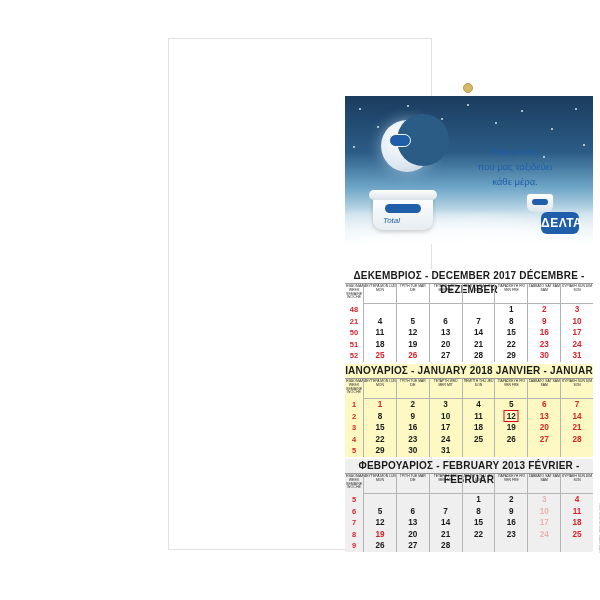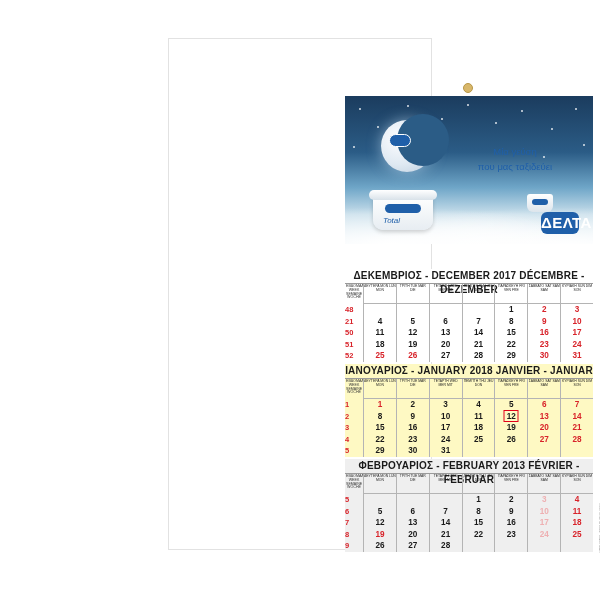--- a/index.html
+++ b/index.html
@@ -164,21 +164,21 @@
   }
   .logo-badge {
     position: absolute;
     right: 14px;
     bottom: 10px;
     width: 38px;
     height: 22px;
     background: #1f5fa9;
     border-radius: 6px;
     color: #ffffff;
-    font-size: 15px;
+    font-size: 12px;
     font-weight: bold;
     text-align: center;
     line-height: 22px;
     letter-spacing: .5px;
   }
   .slogan {
     position: absolute;
     left: 108px;
     top: 48px;
     width: 124px;
@@ -232,21 +232,21 @@
     padding: 1px 1px 0 1px;
     box-sizing: border-box;
     text-align: center;
     overflow: hidden;
   }
   .wk-num {
     flex: 1;
     font-size: 7.5px;
     font-weight: bold;
     color: #d8232a;
-    text-align: left;
+    text-align: center;
     line-height: 11.6px;
   }
   .day-col {
     flex: 1 1 0;
     border-right: 1px solid #b4b4b4;
     box-sizing: border-box;
     display: flex;
     flex-direction: column;
   }
   .day-col:last-child { border-right: none; }
@@ -326,20 +326,21 @@
         <div class="star" style="left:8px; top:50px;"></div>
         <div class="star" style="left:80px; top:55px;"></div>
       </div>
 
       <div class="moon"></div>
       <div class="moon-badge"></div>
 
       <div class="slogan">
         <div>Μία γεύση</div>
         <div>που μας ταξιδεύει</div>
+        <div>κάθε μέρα.</div>
       </div>
 
       <div class="clouds"></div>
 
       <div class="tub-small">
         <div class="b"></div>
       </div>
 
       <div class="tub">
         <div class="lid"></div>

